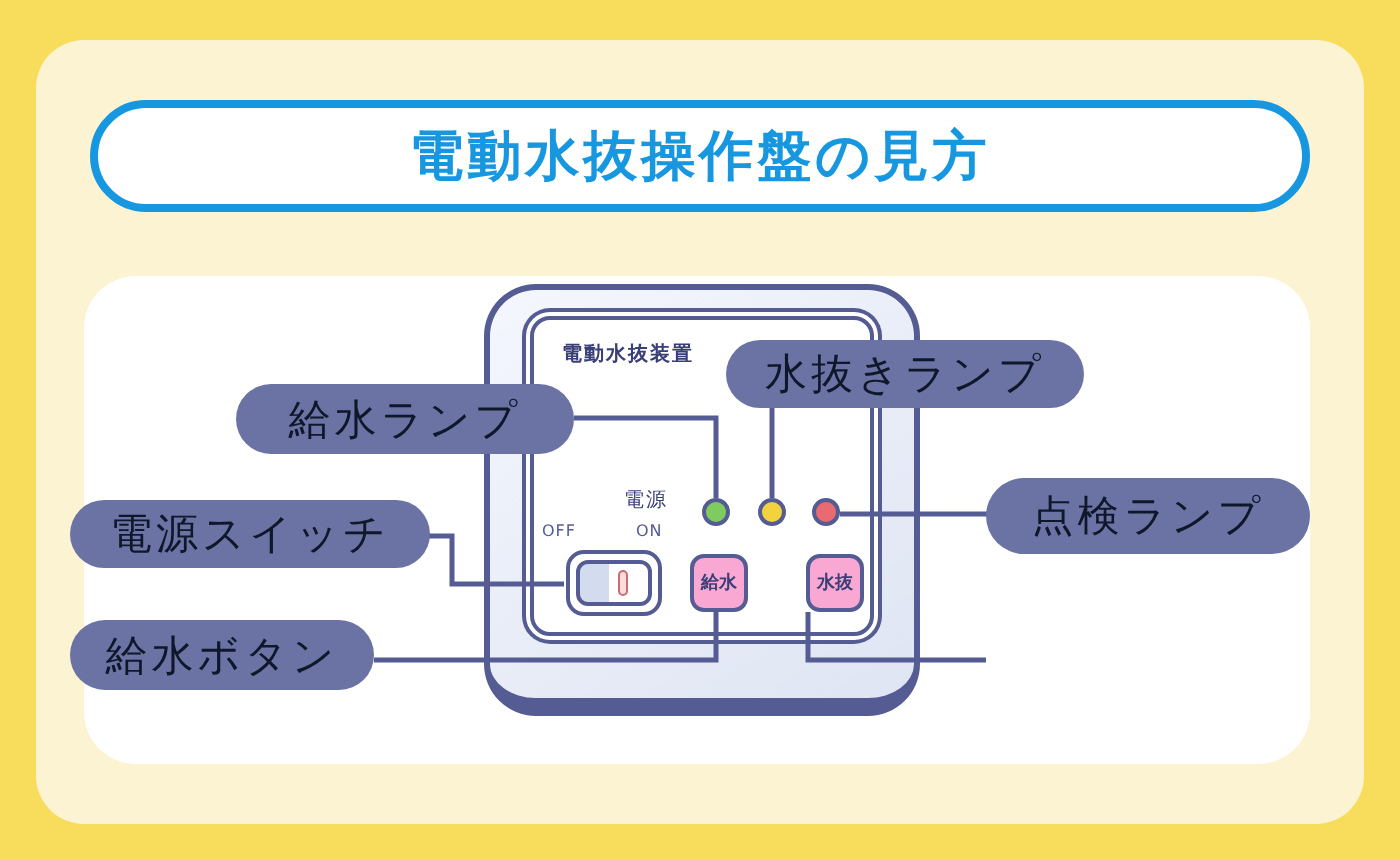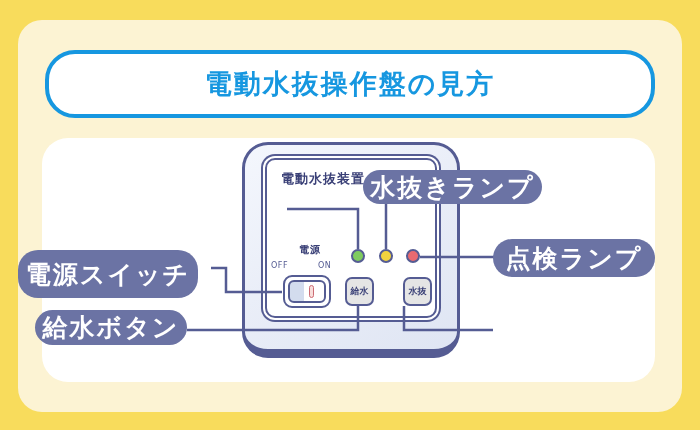--- a/index.html
+++ b/index.html
@@ -1,48 +1,48 @@
 <!DOCTYPE html>
 <html><head>
 <meta charset="utf-8">
 <style>
   html,body{margin:0;padding:0;}
   body{font-family:"DejaVu Sans","Liberation Sans",sans-serif;}
   .canvas{position:relative;width:700px;height:430px;background:#F8DC5C;overflow:hidden;}
   .inner-bg{position:absolute;left:18px;top:20px;width:664px;height:392px;background:#FCF3D3;border-radius:24px;}
-  .title-pill{position:absolute;left:45px;top:50px;width:610px;height:68px;box-sizing:border-box;background:#FFFFFF;border:4px solid #1697E0;border-radius:30px;display:flex;align-items:center;justify-content:center;}
+  .title-pill{position:absolute;left:45px;top:50px;width:610px;height:56px;box-sizing:border-box;background:#FFFFFF;border:4px solid #1697E0;border-radius:30px;display:flex;align-items:center;justify-content:center;}
   .title-text{color:#1697E0;font-size:27px;font-weight:bold;letter-spacing:2px;}
   .content-area{position:absolute;left:42px;top:138px;width:613px;height:244px;background:#FFFFFF;border-radius:26px;}
 
   
   .panel-outer{position:absolute;left:242px;top:142px;width:218px;height:216px;box-sizing:border-box;border:3px solid #555C93;border-bottom-width:9px;border-radius:26px;background:linear-gradient(145deg,#F4F7FD 0%,#EAEEF8 45%,#DFE5F3 100%);}
   .panel-outer::after{content:"";position:absolute;left:8%;top:55%;width:84%;height:30%;background:linear-gradient(115deg,rgba(255,255,255,0) 20%,rgba(255,255,255,.75) 45%,rgba(255,255,255,0) 75%);border-radius:40px;}
   .panel-inner{position:absolute;left:265px;top:158px;width:172px;height:160px;box-sizing:border-box;background:#FFFFFF;border:2px solid #555C93;border-radius:10px;box-shadow:0 0 0 2px #FFFFFF,0 0 0 4px #555C93;}
-  .device-label{position:absolute;left:281px;top:170px;font-size:13px;font-weight:bold;color:#3A4077;letter-spacing:1px;}
-  .power-label{position:absolute;left:286px;top:243px;width:48px;text-align:center;font-size:10px;font-weight:bold;color:#3A4077;letter-spacing:1px;}
+  .device-label{position:absolute;left:281px;top:170px;font-size:10px;font-weight:bold;color:#3A4077;letter-spacing:1px;}
+  .power-label{position:absolute;left:299px;top:243px;width:48px;text-align:center;font-size:10px;font-weight:normal;color:#3A4077;letter-spacing:1px;}
   .off-label{position:absolute;left:271px;top:261px;font-size:8px;font-weight:normal;color:#555C93;letter-spacing:.5px;}
   .on-label{position:absolute;left:318px;top:261px;font-size:8px;font-weight:normal;color:#555C93;letter-spacing:.5px;}
   .switch-outer{position:absolute;left:283px;top:275px;width:48px;height:33px;box-sizing:border-box;background:#FFFFFF;border:2px solid #555C93;border-radius:9px;}
   .switch-rocker{position:absolute;left:288px;top:280px;width:38px;height:23px;box-sizing:border-box;border:2px solid #555C93;border-radius:6px;background:linear-gradient(to right,#D3DCEE 0%,#D3DCEE 42%,#FFFFFF 42%);}
   .switch-slot{position:absolute;left:309px;top:285px;width:5px;height:13px;box-sizing:border-box;background:#F8DDDA;border:1px solid #CC6B74;border-radius:3px;}
   .lamp{position:absolute;top:249px;width:14px;height:14px;box-sizing:border-box;border:2px solid #555C93;border-radius:50%;}
   .lamp.green{left:351px;background:#7FCB5F;}
   .lamp.yellow{left:379px;background:#F2D23F;}
   .lamp.red{left:406px;background:#E96A70;}
-  .pbutton{position:absolute;top:277px;width:29px;height:29px;box-sizing:border-box;background:#e5e5e5;border:2px solid #555C93;border-radius:7px;display:flex;align-items:center;justify-content:center;font-size:9px;font-weight:bold;color:#3A4077;}
+  .pbutton{position:absolute;top:277px;width:29px;height:29px;box-sizing:border-box;background:#f9a8d4;border:2px solid #555C93;border-radius:7px;display:flex;align-items:center;justify-content:center;font-size:9px;font-weight:bold;color:#3A4077;}
   .pbutton.supply{left:345px;}
   .pbutton.drain{left:403px;}
 
   .connectors{position:absolute;left:0;top:0;width:700px;height:430px;pointer-events:none;}
 
   
-  .pill{position:absolute;box-sizing:border-box;background:#6B73A4;border-radius:20px;display:flex;align-items:center;justify-content:center;color:#ffffff;font-weight:bold;font-size:25px;letter-spacing:2px;}
+  .pill{position:absolute;box-sizing:border-box;background:#6B73A4;border-radius:20px;display:flex;align-items:center;justify-content:center;color:#0f172a;font-weight:normal;font-size:21px;letter-spacing:2px;}
   .pill.supply-lamp{left:118px;top:192px;width:169px;height:35px;}
   .pill.drain-lamp{left:363px;top:170px;width:179px;height:34px;}
-  .pill.power-switch{left:18px;top:250px;width:180px;height:48px;}
+  .pill.power-switch{left:35px;top:250px;width:180px;height:34px;}
   .pill.supply-button{left:35px;top:310px;width:152px;height:35px;}
   .pill.inspection-lamp{left:493px;top:239px;width:162px;height:38px;}
   .pill.drain-button{left:492px;top:308px;width:169px;height:39px;}
 </style>
 </head>
 <body>
 
 <div class="canvas">
   <div class="inner-bg"></div>
 
@@ -69,17 +69,18 @@
 
   <svg class="connectors" viewBox="0 0 700 430" xmlns="http://www.w3.org/2000/svg">
     <path d="M287 209 H358 V249" fill="none" stroke="#555C93" stroke-width="2.5"></path>
     <path d="M386 203 V249" fill="none" stroke="#555C93" stroke-width="2.5"></path>
     <path d="M420 257 H494" fill="none" stroke="#555C93" stroke-width="2.5"></path>
     <path d="M211 268 H226 V292 H282" fill="none" stroke="#555C93" stroke-width="2.5"></path>
     <path d="M187 330 H358 V306" fill="none" stroke="#555C93" stroke-width="2.5"></path>
     <path d="M404 306 V330 H493" fill="none" stroke="#555C93" stroke-width="2.5"></path>
   </svg>
 
+  <div class="pill supply-lamp">給水ランプ</div>
   <div class="pill drain-lamp">水抜きランプ</div>
   <div class="pill power-switch">電源スイッチ</div>
   <div class="pill inspection-lamp">点検ランプ</div>
   <div class="pill supply-button">給水ボタン</div>
 </div>
 
 </body></html>

